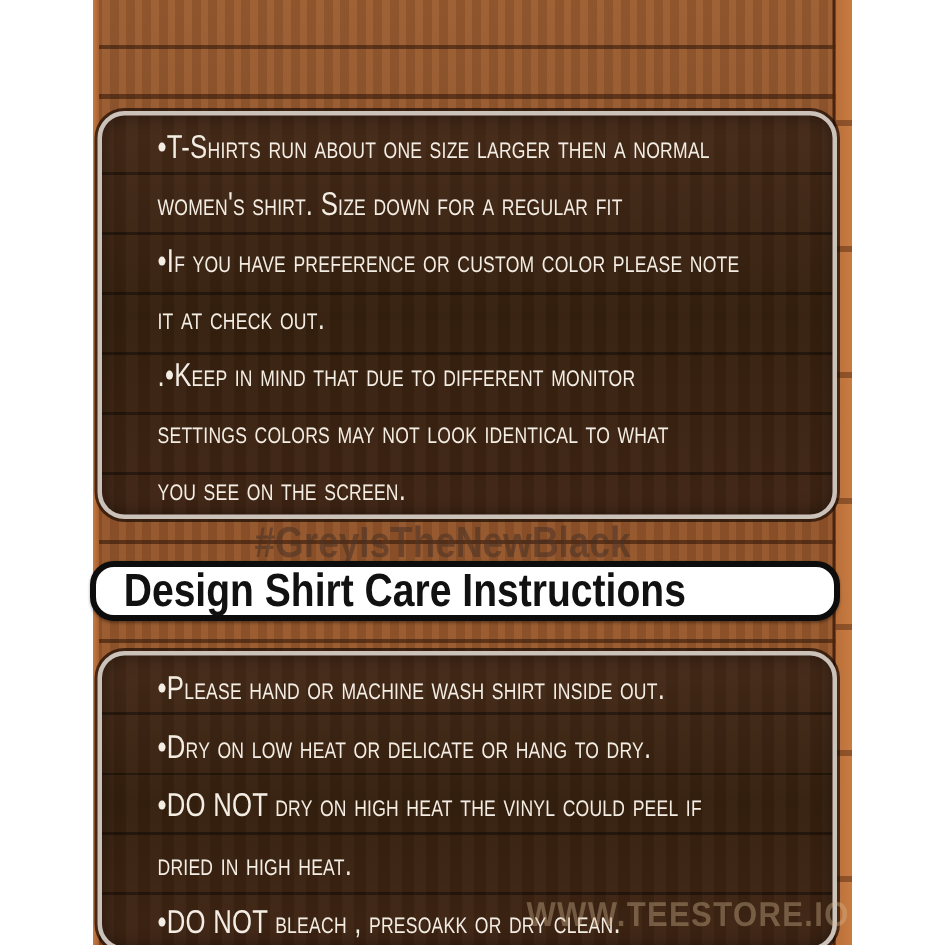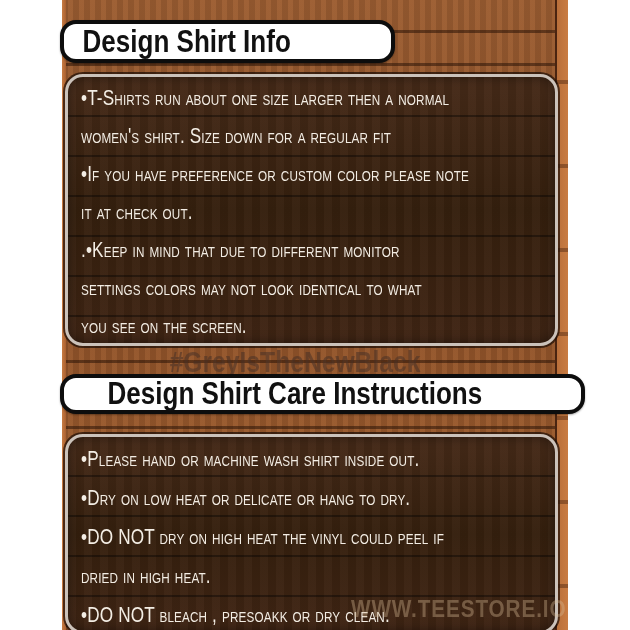--- a/index.html
+++ b/index.html
@@ -40,38 +40,38 @@
     border-radius: 16px;
     display: flex; align-items: center;
     box-shadow: 0 1px 2px rgba(0,0,0,0.35);
   }
   .banner .t {
     font-weight: bold; font-size: 31px; color: #111111;
     padding-left: 22px; white-space: nowrap;
     transform: scaleX(0.84); transform-origin: 0 50%;
   }
   #banner1 { top: 20px; width: 327px; height: 35px; }
-  #banner2 { top: 374px; width: 492px; height: 32px; padding-left: 25px; }
+  #banner2 { top: 374px; width: 492px; height: 32px; }
 
   
   .card {
     position: absolute; left: 3px; width: 487px;
     border: 3px solid #cbc2ba;
     border-radius: 18px;
     box-shadow: 0 0 0 2px rgba(26,12,4,0.7), inset 0 0 12px rgba(0,0,0,0.45);
     background-color: #3a2314;
     background-image:
       repeating-linear-gradient(180deg, rgba(0,0,0,0) 0 38px, rgba(0,0,0,0.38) 38px 40px),
       repeating-linear-gradient(90deg, rgba(255,255,255,0.02) 0 8px, rgba(0,0,0,0.06) 8px 16px),
       linear-gradient(180deg, #462a18 0%, #35200e 50%, #402514 100%);
   }
   #card1 { top: 74px; height: 266px; }
   #card2 { top: 434px; height: 194px; }
 
-  .lines { padding: 2px 13px; }
+  .lines { padding: 2px 13px; margin-left: 24px; }
   .line {
     font-size: 22px; line-height: 38px;
     color: #f3ede4;
     font-variant: small-caps;
     letter-spacing: 0.2px;
     white-space: nowrap;
     transform: scaleX(0.78); transform-origin: 0 50%;
   }
   #card2 .line { line-height: 39px; }
 
@@ -94,23 +94,20 @@
   }
 </style>
 </head>
 <body>
 
 <div class="graphic">
 
   <div class="strip-left"></div>
   <div class="strip-right"></div>
 
-  <div class="banner" id="banner1">
-    <span class="t">Design Shirt Info</span>
-  </div>
 
   <div class="card" id="card1">
     <div class="lines">
       <div class="line">•T-Shirts run about one size larger then a normal</div>
       <div class="line">women's shirt. Size down for a regular fit</div>
       <div class="line">•If you have preference or custom color please note</div>
       <div class="line">it at check out.</div>
       <div class="line">.•Keep in mind that due to different monitor</div>
       <div class="line">settings colors may not look identical to what</div>
       <div class="line">you see on the screen.</div>

